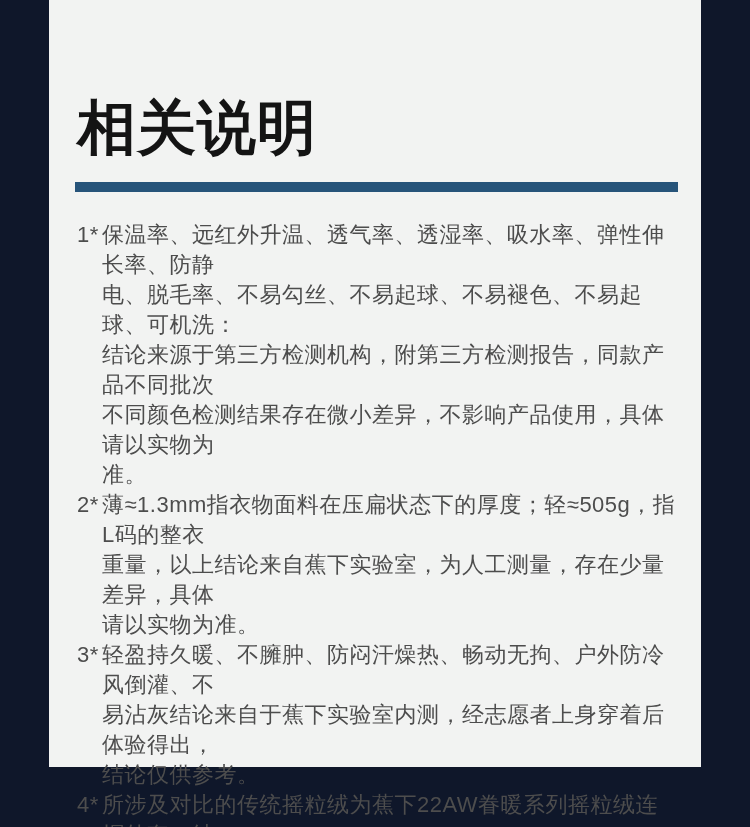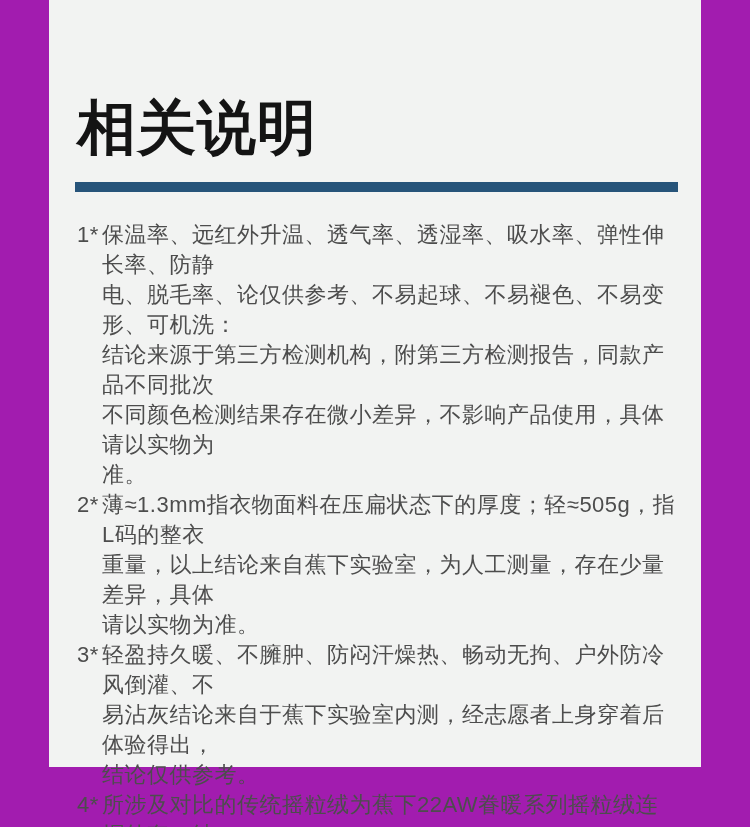--- a/index.html
+++ b/index.html
@@ -7,21 +7,21 @@
     width: 750px;
     height: 827px;
     background: #ffffff;
     font-family: "Liberation Sans", sans-serif;
     overflow: hidden;
   }
   .page {
     position: relative;
     width: 750px;
     height: 827px;
-    background: #a21caf;
+    background: #0f172a;
   }
   .card {
     position: absolute;
     left: 49px;
     top: 0;
     width: 652px;
     height: 767px;
     background: #f2f3f2;
     padding: 0 24px 0 28px;
   }
@@ -69,21 +69,21 @@
 
     <div class="section-title">相关说明</div>
 
     <div class="accent-rule" style="background-color: rgb(39, 84, 122);"></div>
 
     <div class="notes">
 
       <div class="note-item">
         <span class="note-marker">1*</span>
         <span class="note-text">保温率、远红外升温、透气率、透湿率、吸水率、弹性伸长率、防静
-电、脱毛率、论仅供参考、不易起球、不易褪色、不易变形、可机洗：
+电、脱毛率、不易勾丝、不易起球、不易褪色、不易起球、可机洗：
 结论来源于第三方检测机构，附第三方检测报告，同款产品不同批次
 不同颜色检测结果存在微小差异，不影响产品使用，具体请以实物为
 准。</span>
       </div>
 
       <div class="note-item">
         <span class="note-marker">2*</span>
         <span class="note-text">薄≈1.3mm指衣物面料在压扁状态下的厚度；轻≈505g，指L码的整衣
 重量，以上结论来自蕉下实验室，为人工测量，存在少量差异，具体
 请以实物为准。</span>

